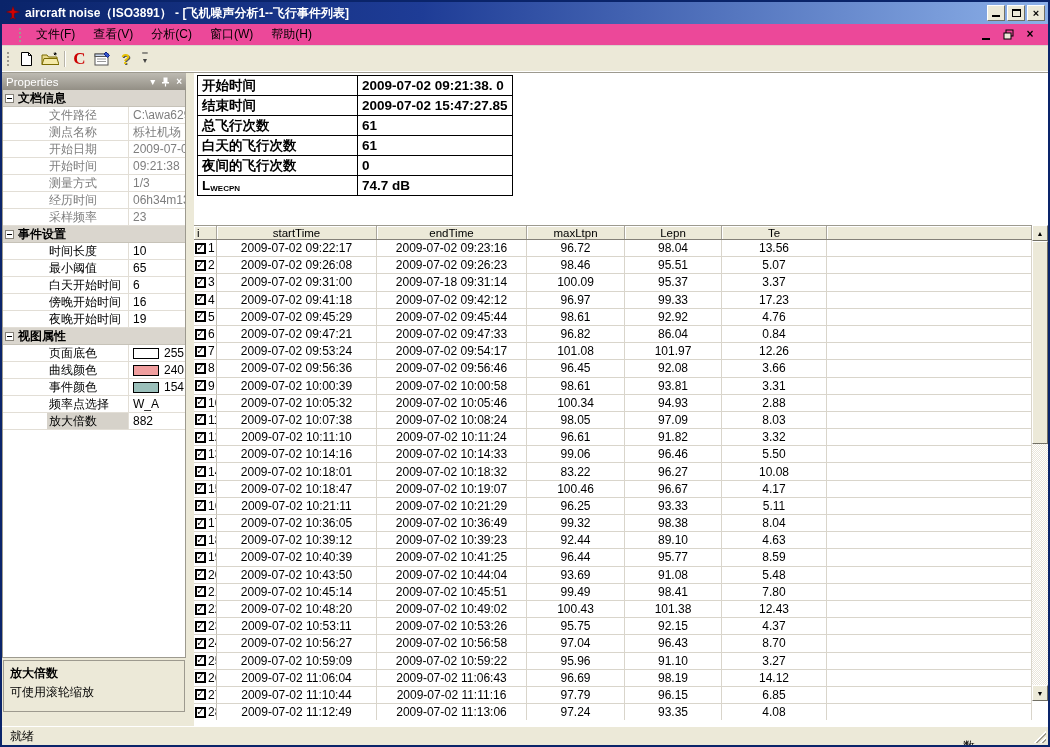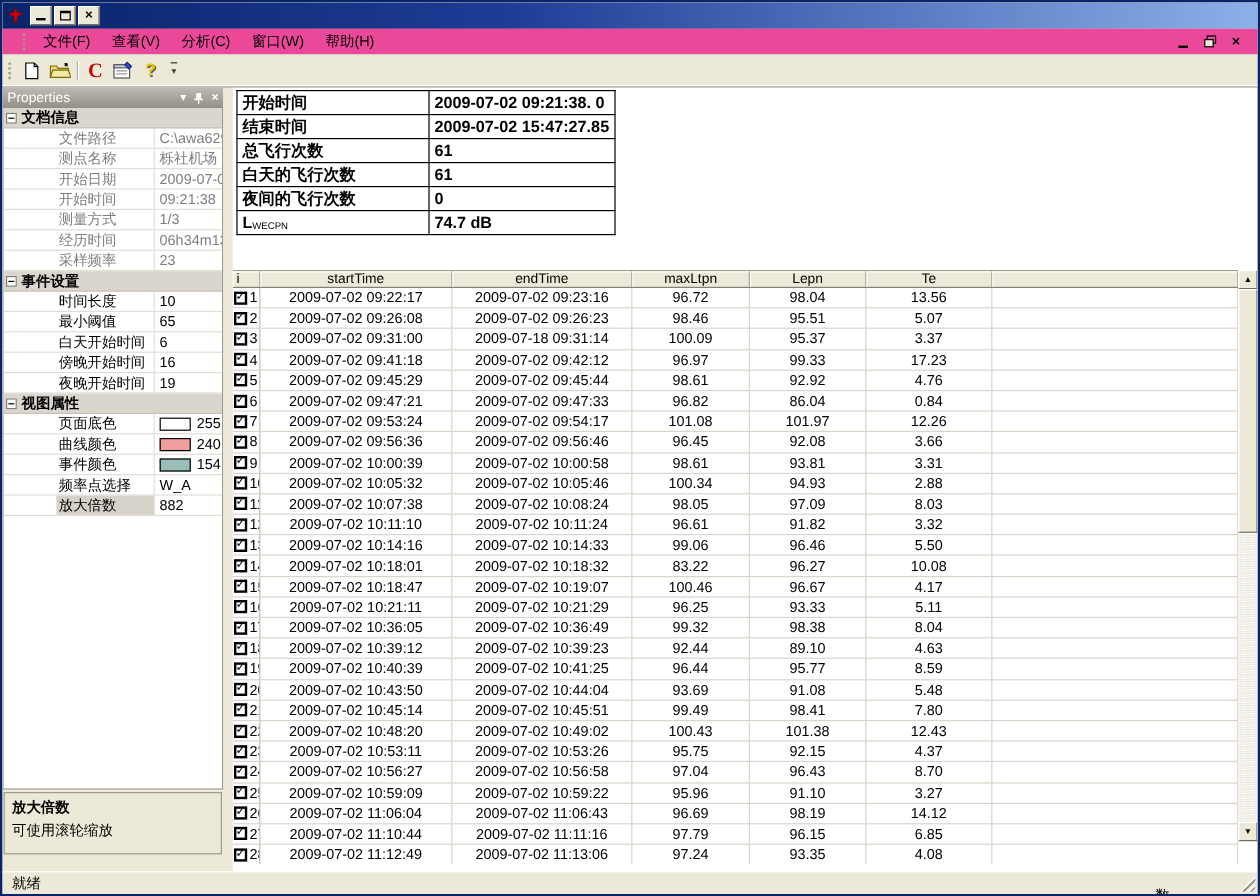--- a/index.html
+++ b/index.html
@@ -60,21 +60,21 @@
 
   .splitter { width:8px; flex:0 0 auto; background:#ECE9D8; }
 
   
   .main-area { flex:1 1 auto; background:#fff; position:relative; overflow:hidden; }
 
   .summary-table { border-collapse:collapse; position:absolute; top:2px; left:3px; }
   .summary-table td { border:1px solid #000; font-weight:bold; font-size:13.5px; padding:0 4px; height:20px; white-space:nowrap; }
   .summary-table td.sl { width:160px; }
   .summary-table td.sv { width:155px; }
-  .lw-sub { font-size:8px; font-weight:normal; vertical-align:-1px;margin-top:35px; }
+  .lw-sub { font-size:8px; font-weight:bold; vertical-align:-1px;margin-top:35px; }
 
   .event-grid { position:absolute; left:0; right:16px; top:152px; bottom:6px; overflow:hidden; border-top:1px solid #9D9A8F; }
   .et-header { display:grid; grid-template-columns:23px 160px 150px 98px 97px 105px 1fr; height:14px; background:#ECE9D8; border-bottom:1px solid #848078; }
   .et-hcell { border-right:1px solid #A9A59B; box-shadow:inset 1px 1px 0 #fff; display:flex; align-items:center; justify-content:center; font-size:11.5px; white-space:nowrap; overflow:hidden; }
   .et-hcell.first { justify-content:flex-start; padding-left:3px; }
   .et-row { display:grid; grid-template-columns:23px 160px 150px 98px 97px 105px 1fr; height:17.2px; }
   .et-cell { border-right:1px solid #D9D5CB; border-bottom:1px solid #D9D5CB; display:flex; align-items:center; justify-content:center; white-space:nowrap; overflow:hidden; font-size:12px; }
   .et-cell.icell { justify-content:flex-start; padding-left:1px; border-right:1px solid #C2BEB4; }
   .cb { width:11px; height:11px; border:2px solid #000; background:#fff; display:inline-flex; align-items:center; justify-content:center; margin-right:2px; flex:0 0 auto; }
   .cb .tick { font-size:10px; font-weight:bold; line-height:1; margin-top:-1px; }
@@ -95,20 +95,21 @@
 </style>
 </head>
 <body>
 
 <div class="window">
 
   <div class="titlebar">
     <svg class="app-icon" viewBox="0 0 16 16">
       <path d="M8 0.5 L9.6 5 L15.5 6.8 L9.6 8.4 L9.2 12.6 L11.4 14.8 L8 13.6 L4.6 14.8 L6.8 12.6 L6.4 8.4 L0.5 6.8 L6.4 5 Z" fill="#D40000" stroke="#7A0000" stroke-width="0.5"></path>
     </svg>
+    <span class="title-text">aircraft noise（ISO3891） - [飞机噪声分析1--飞行事件列表]</span>
     <span class="win-btns">
       <span class="win-btn">
           <span class="glyph-min"></span>
         </span>
       <span class="win-btn">
           <span class="glyph-max"></span>
         </span>
       <span class="win-btn">
           <span class="glyph-close">×</span>
         </span>

